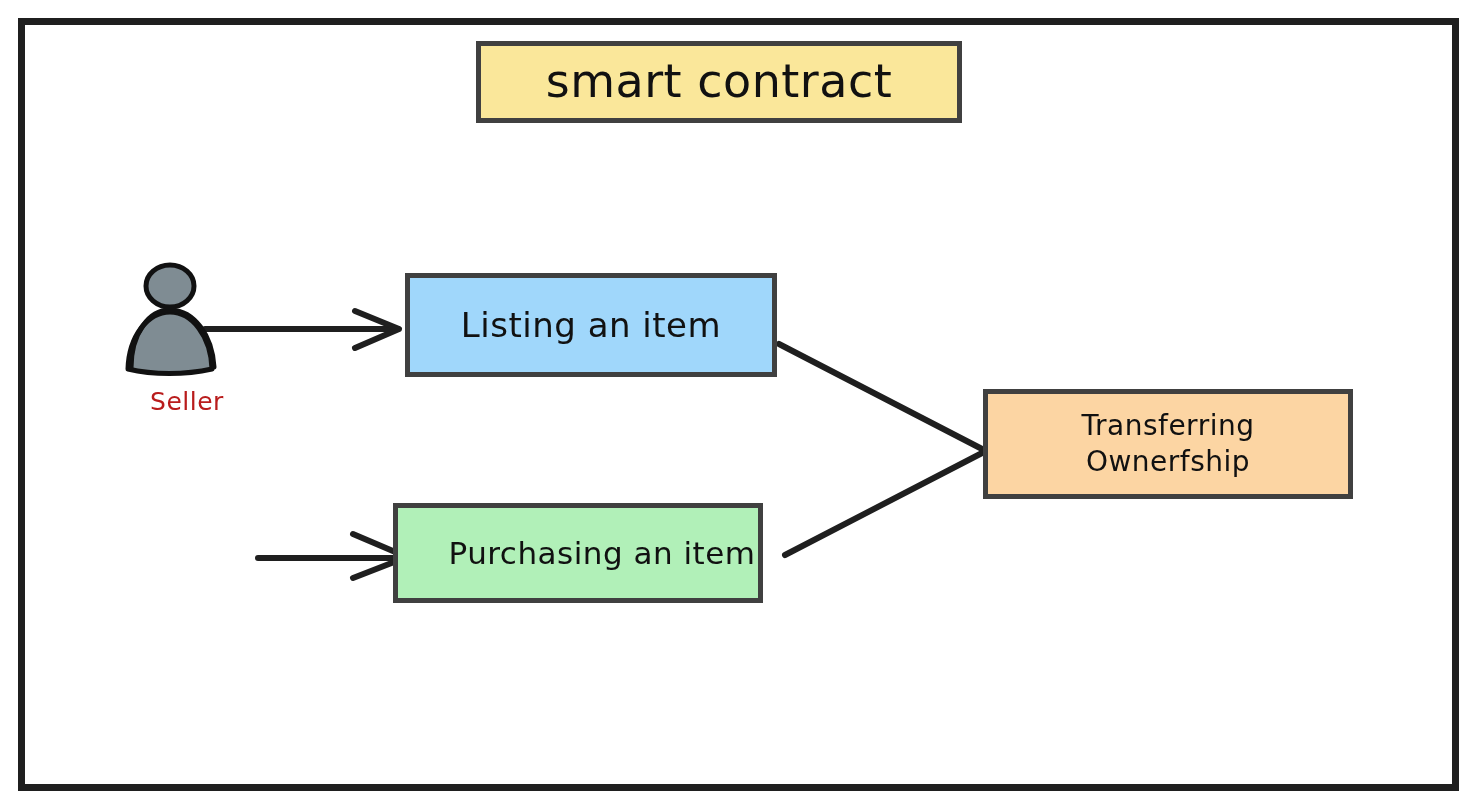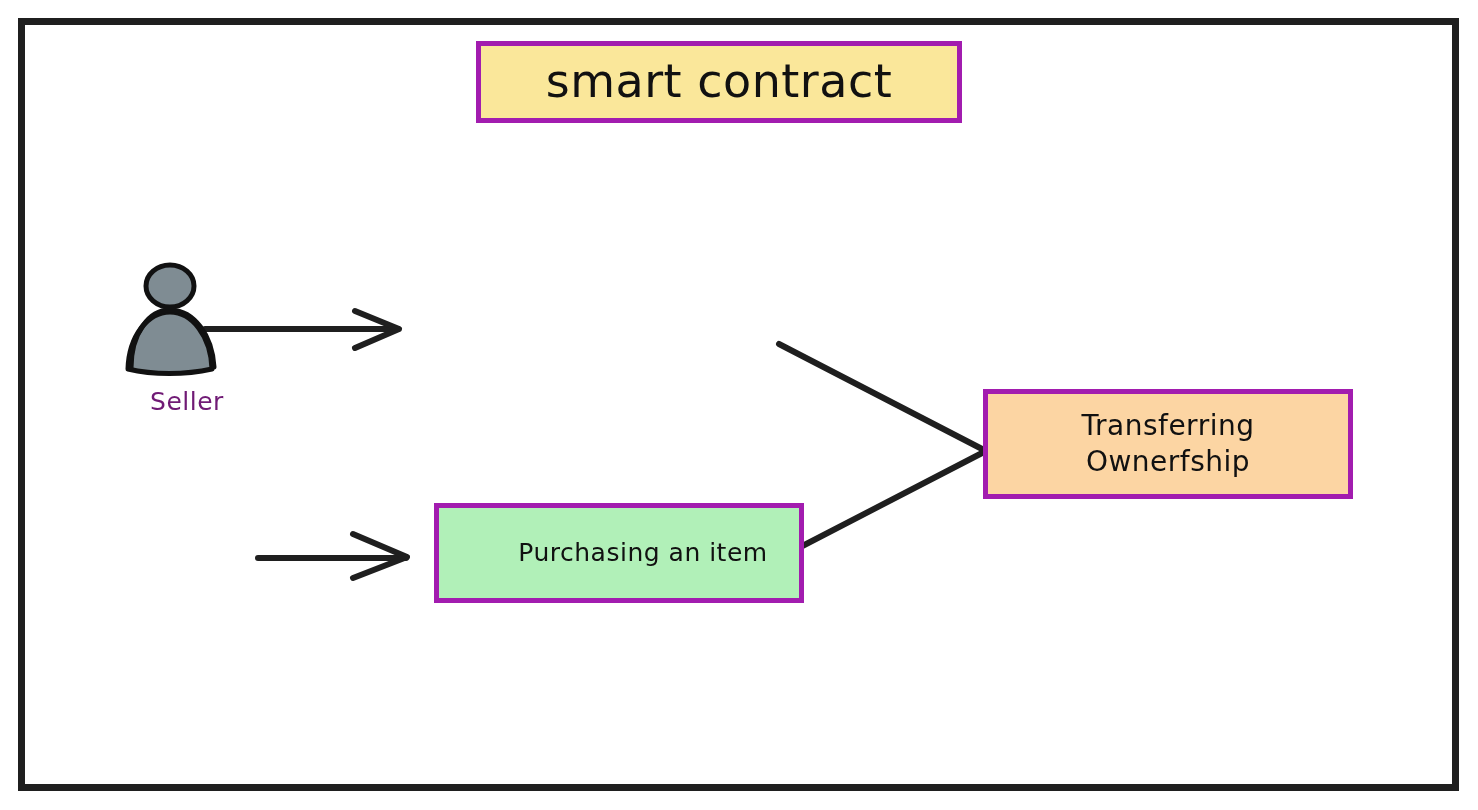--- a/index.html
+++ b/index.html
@@ -35,21 +35,21 @@
     left: 0;
     top: 0;
     width: 1478px;
     height: 810px;
     pointer-events: none;
   }
   
   .node {
     position: absolute;
     box-sizing: border-box;
-    border: 5px solid #a21caf;
+    border: 5px solid #404040;
     display: flex;
     align-items: center;
     justify-content: center;
     text-align: center;
     color: #111111;
     font-family: "DejaVu Sans", sans-serif;
     line-height: 1.3;
     letter-spacing: 0.5px;
   }
   #node-title {
@@ -60,25 +60,25 @@
     font-size: 46px;
   }
   #node-listing {
     left: 405px;
     top: 273px;
     width: 372px;
     height: 104px;
     font-size: 34px;
   }
   #node-purchasing {
-    left: 434px;
+    left: 393px;
     top: 503px;
     width: 370px;
     height: 100px;
-    font-size: 25px;
+    font-size: 31px;
     padding-left: 48px;
   }
   #node-transfer {
     left: 983px;
     top: 389px;
     width: 370px;
     height: 110px;
     font-size: 28px;
     text-align: center;
   }
@@ -102,21 +102,21 @@
     width: 180px;
     height: 190px;
   }
   .actor-icon {
     display: block;
   }
   .actor-caption {
     position: absolute;
     width: 100%;
     text-align: center;
-    color: #701a75;
+    color: #b91c1c;
     font-family: "DejaVu Sans", sans-serif;
     font-size: 25px;
     letter-spacing: 0.5px;
   }
   #seller-caption {
     top: 125px;
     left: -8px;
   }
   #buyer-caption {
     top: 148px;
@@ -148,20 +148,23 @@
 
     <g>
       <line x1="785" y1="555" x2="984" y2="452" stroke="#1f1f1f" stroke-width="6" stroke-linecap="round"></line>
     </g>
   </svg>
 
   <div class="node" id="node-title" style="background:#FAE79A;">
     <span class="node-label">smart contract</span>
   </div>
 
+  <div class="node" id="node-listing" style="background:#A0D7FB;">
+    <span class="node-label">Listing an item</span>
+  </div>
 
   <div class="node" id="node-purchasing" style="background:#B1F0B8;">
     <span class="node-label">Purchasing an item</span>
   </div>
 
   <div class="node" id="node-transfer" style="background:#FCD5A3;">
     <span class="node-label">Transferring
 Ownerfship</span>
   </div>
 

